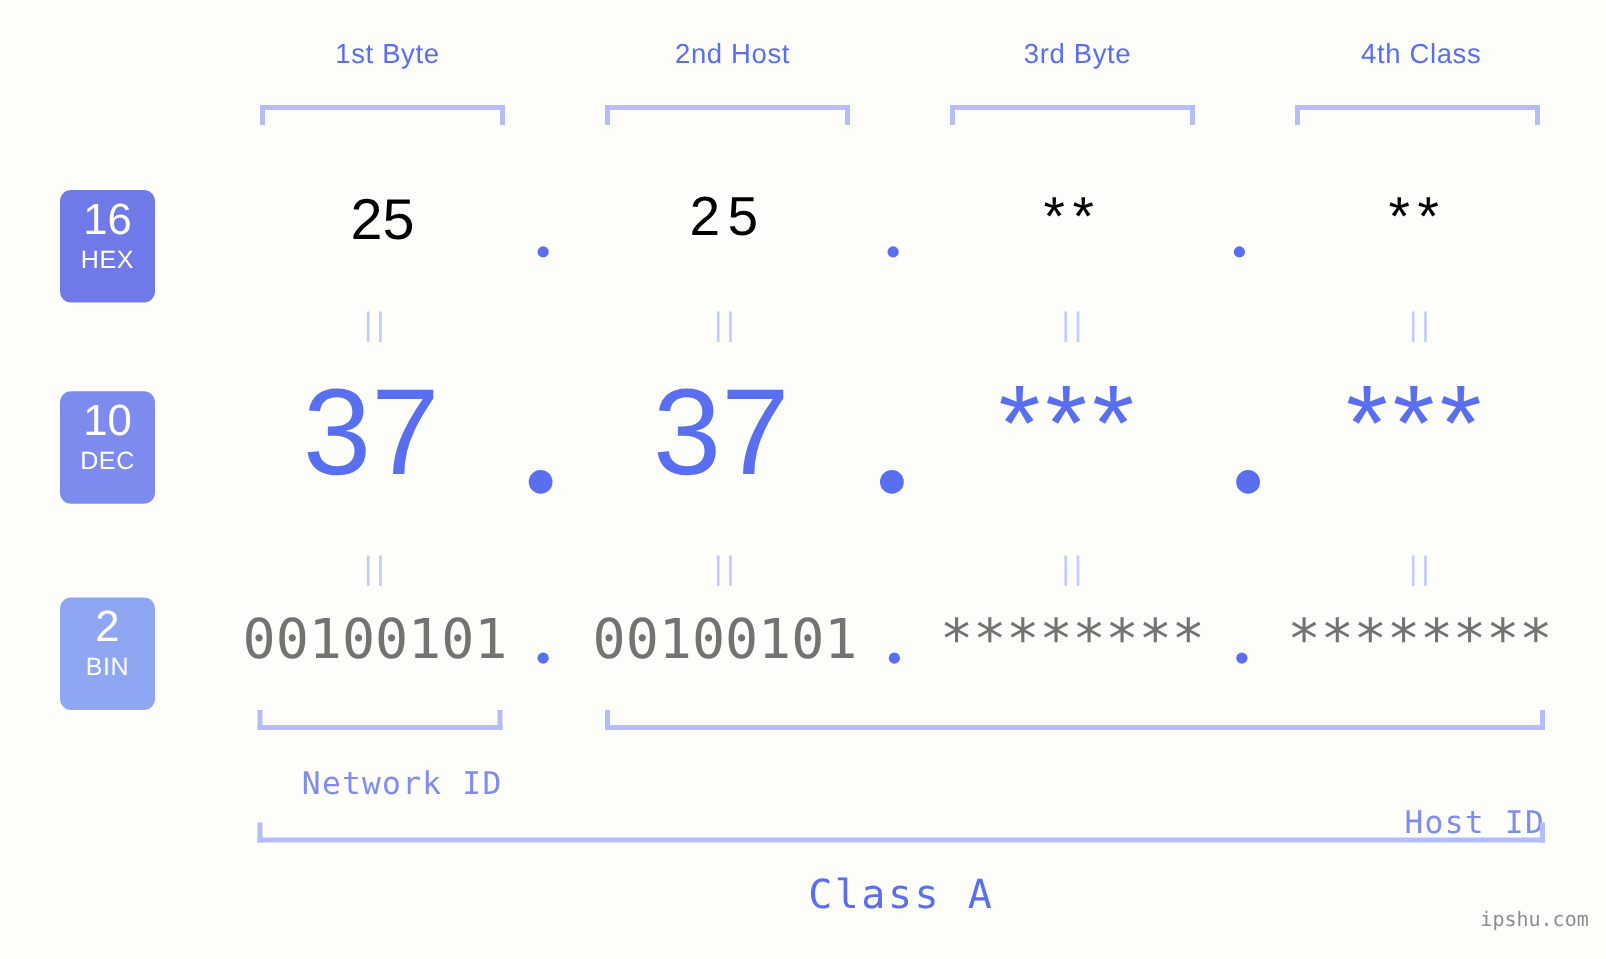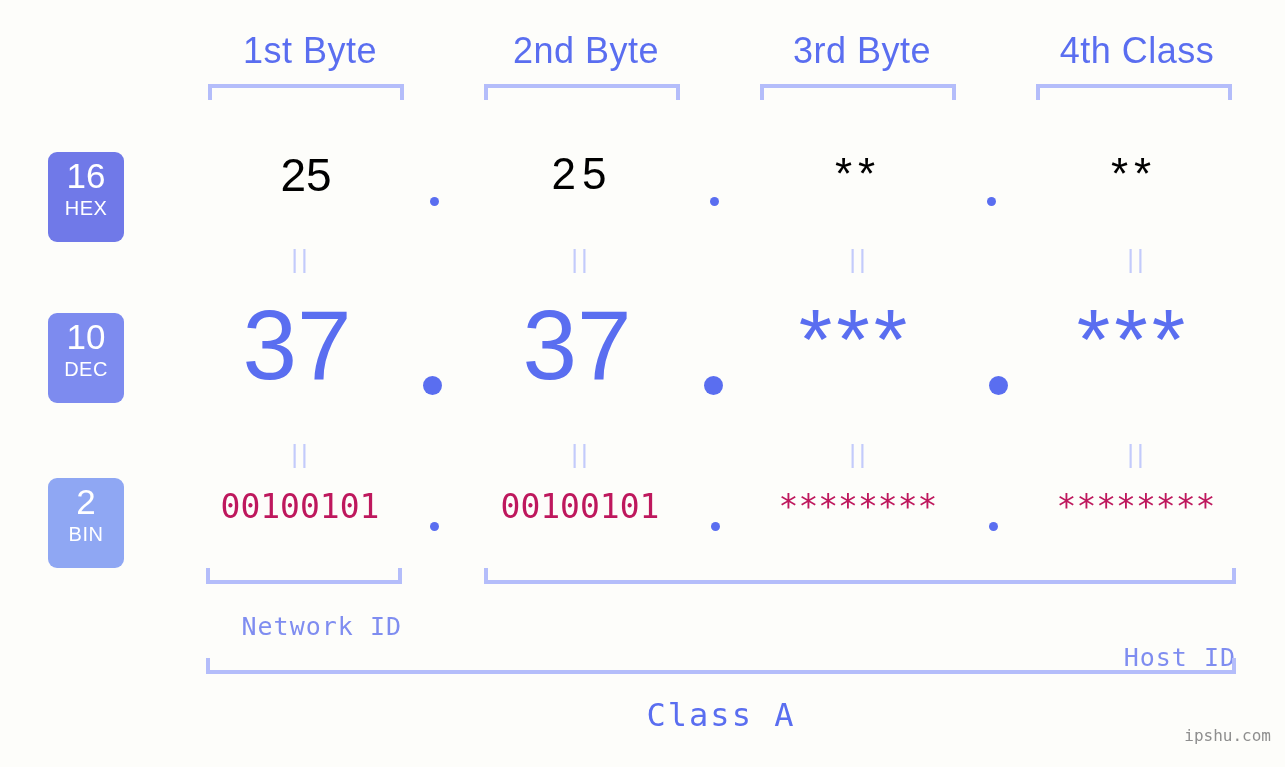--- a/index.html
+++ b/index.html
@@ -20,21 +20,21 @@
     width: 1285px;
     height: 767px;
   }
 
   
   .byte-header {
     position: absolute;
     top: 30px;
     width: 230px;
     text-align: center;
-    font-size: 36px;
+    font-size: 22px;
     color: #5a6ef0;
     font-family: "Liberation Sans", sans-serif;
     letter-spacing: 0.5px;
     white-space: nowrap;
   }
 
   
   .bracket-top {
     position: absolute;
     height: 16px;
@@ -112,22 +112,22 @@
     font-weight: 400;
   }
   .row-dec .cell.stars {
     font-size: 86px;
     letter-spacing: 4px;
   }
 
   .row-bin .cell {
     top: 490px;
     width: 230px;
-    font-size: 33px;
-    color: #be185d;
+    font-size: 44px;
+    color: #737373;
     font-family: "DejaVu Sans Mono", monospace;
     line-height: 1;
     letter-spacing: 0px;
   }
   .row-bin .cell.stars {
     letter-spacing: 0px;
   }
 
   
   .dot {
@@ -179,21 +179,21 @@
     font-family: "DejaVu Sans Mono", monospace;
     letter-spacing: 0px;
   }
 </style>
 </head>
 <body>
 
 <div id="stage">
 
   <div class="byte-header" style="left:195px;">1st Byte</div>
-  <div class="byte-header" style="left:471px;">2nd Byte</div>
+  <div class="byte-header" style="left:471px;">2nd Host</div>
   <div class="byte-header" style="left:747px;">3rd Byte</div>
   <div class="byte-header" style="left:1022px;">4th Class</div>
 
   <div class="bracket-top" style="left:208px; top:84px; width:196px;"></div>
   <div class="bracket-top" style="left:484px; top:84px; width:196px;"></div>
   <div class="bracket-top" style="left:760px; top:84px; width:196px;"></div>
   <div class="bracket-top" style="left:1036px; top:84px; width:196px;"></div>
 
   <div class="badge" id="badge-hex">
     <span class="num">16</span>

